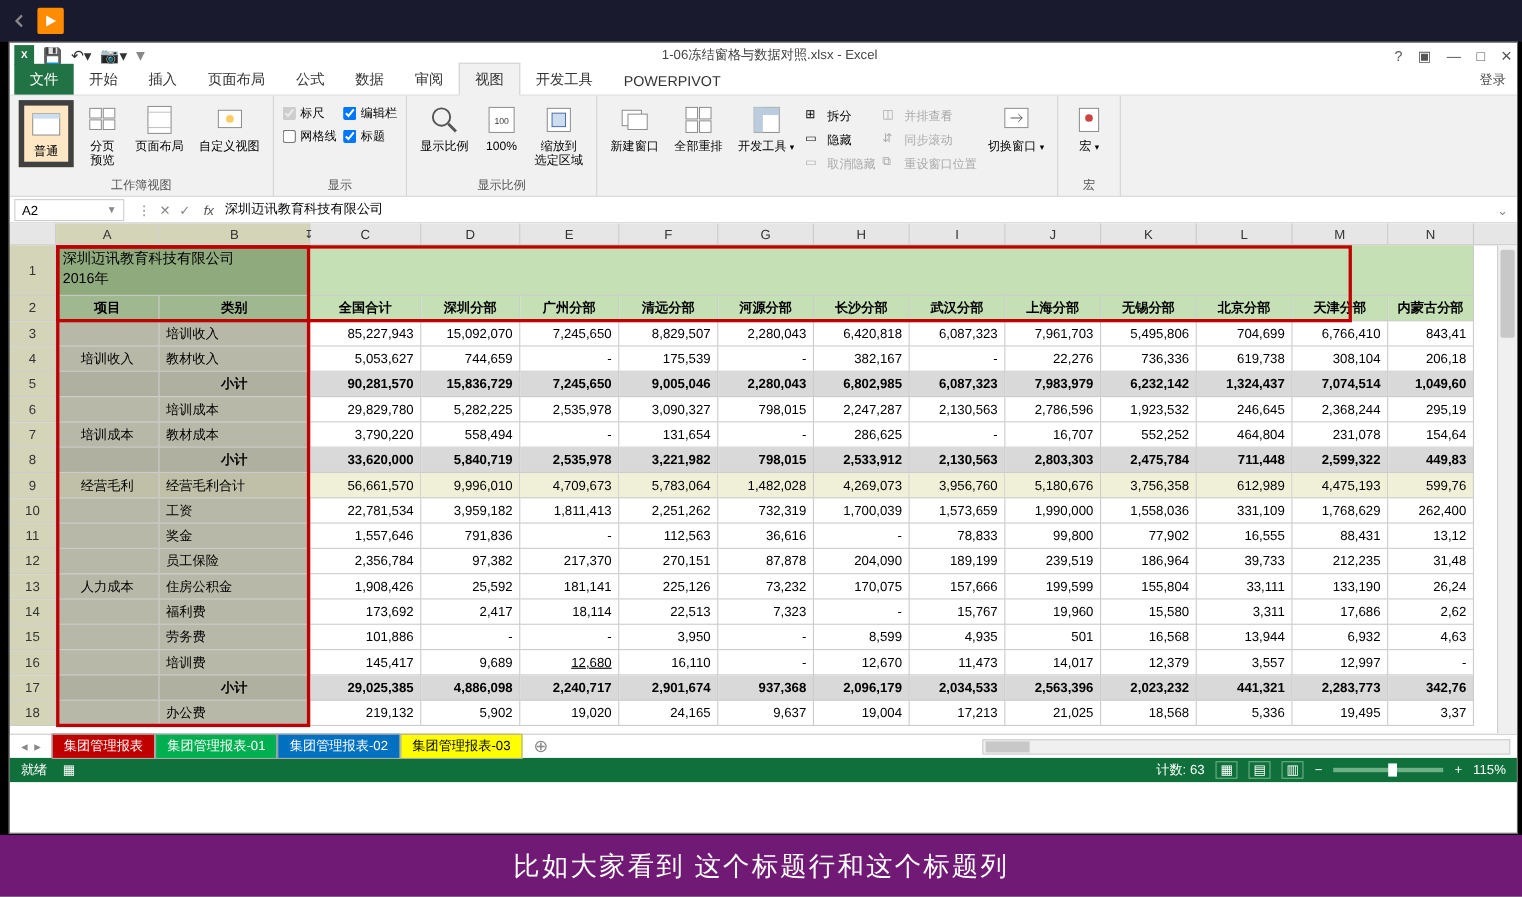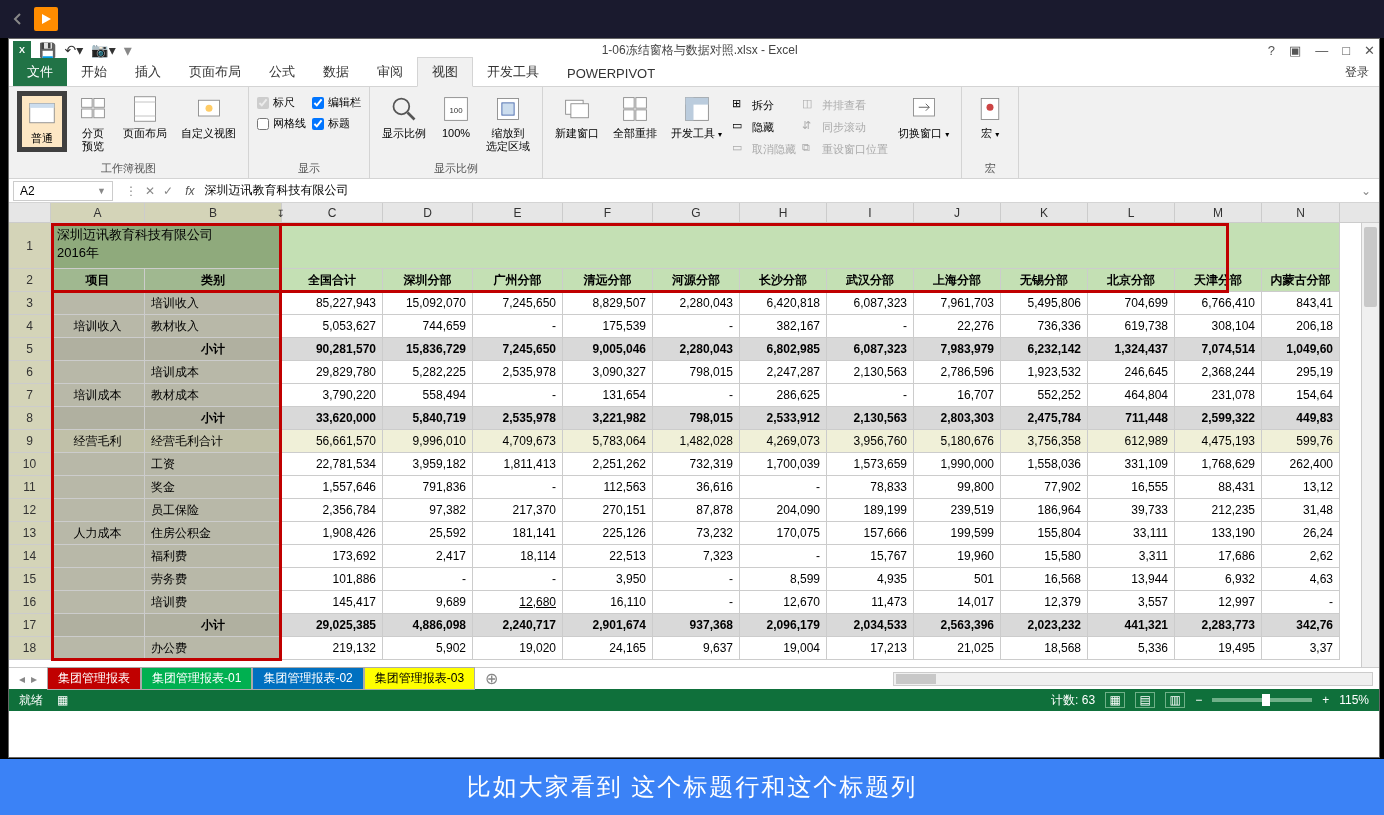--- a/index.html
+++ b/index.html
@@ -86,21 +86,21 @@
 .hscroll { width:480px; height:14px; background:#f0f0f0; border:1px solid #ccc; position:relative; }
 .hthumb { position:absolute; left:2px; top:1px; bottom:1px; width:40px; background:#c8c8c8; }
 
 .statusbar { height:22px; background:#0f703b; color:#fff; display:flex; align-items:center; font-size:12px; padding:0 10px; justify-content:space-between; }
 .sb-left { display:flex; gap:14px; align-items:center; }
 .sb-right { display:flex; gap:10px; align-items:center; }
 .view-btn { width:20px; height:16px; border:1px solid #6fb088; display:flex; align-items:center; justify-content:center; }
 .zoom-slider { width:100px; height:4px; background:#6fb088; position:relative; }
 .zoom-thumb { position:absolute; left:50%; top:-4px; width:8px; height:12px; background:#fff; }
 
-.subtitle { position:absolute; left:0; right:0; bottom:0; height:56px; background:#3b82f6; color:#fff; display:flex; align-items:center; justify-content:center; font-size:24px; letter-spacing:2px; }
+.subtitle { position:absolute; left:0; right:0; bottom:0; height:56px; background:#701a75; color:#fff; display:flex; align-items:center; justify-content:center; font-size:24px; letter-spacing:2px; }
 
 svg.gi { width:28px; height:28px; }
 </style>
 </head>
 <body>
 
 <div class="media-bar">
   <div class="media-ctrl back-btn">
     <svg width="16" height="16" viewBox="0 0 16 16">
         <path d="M10 3 L5 8 L10 13" stroke-width="2"></path>

